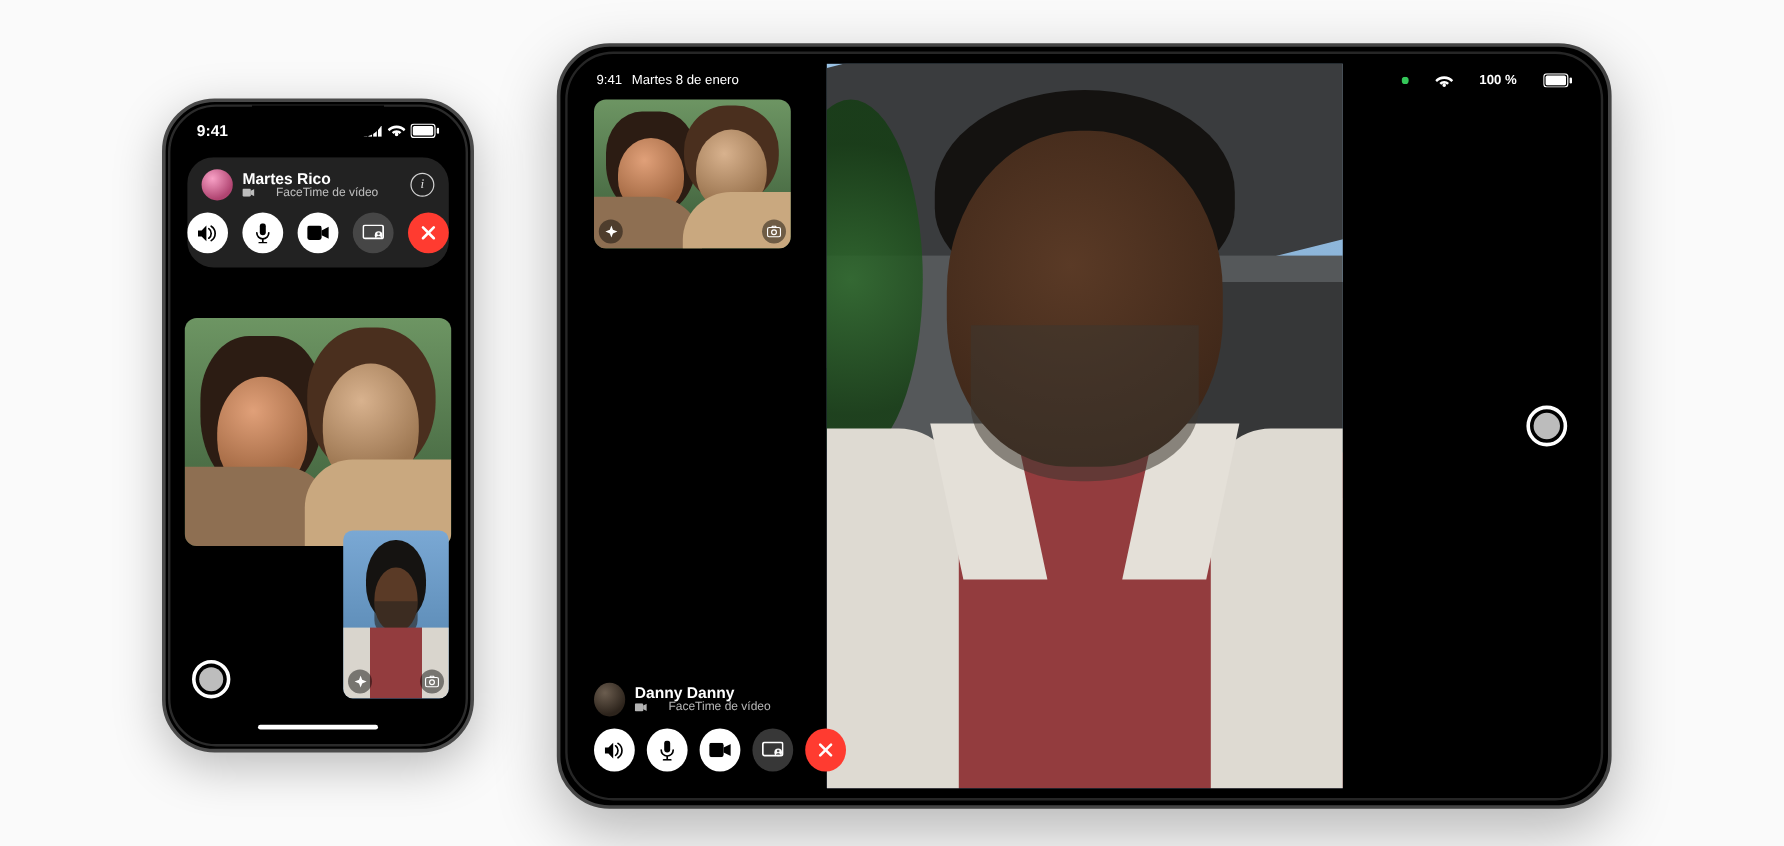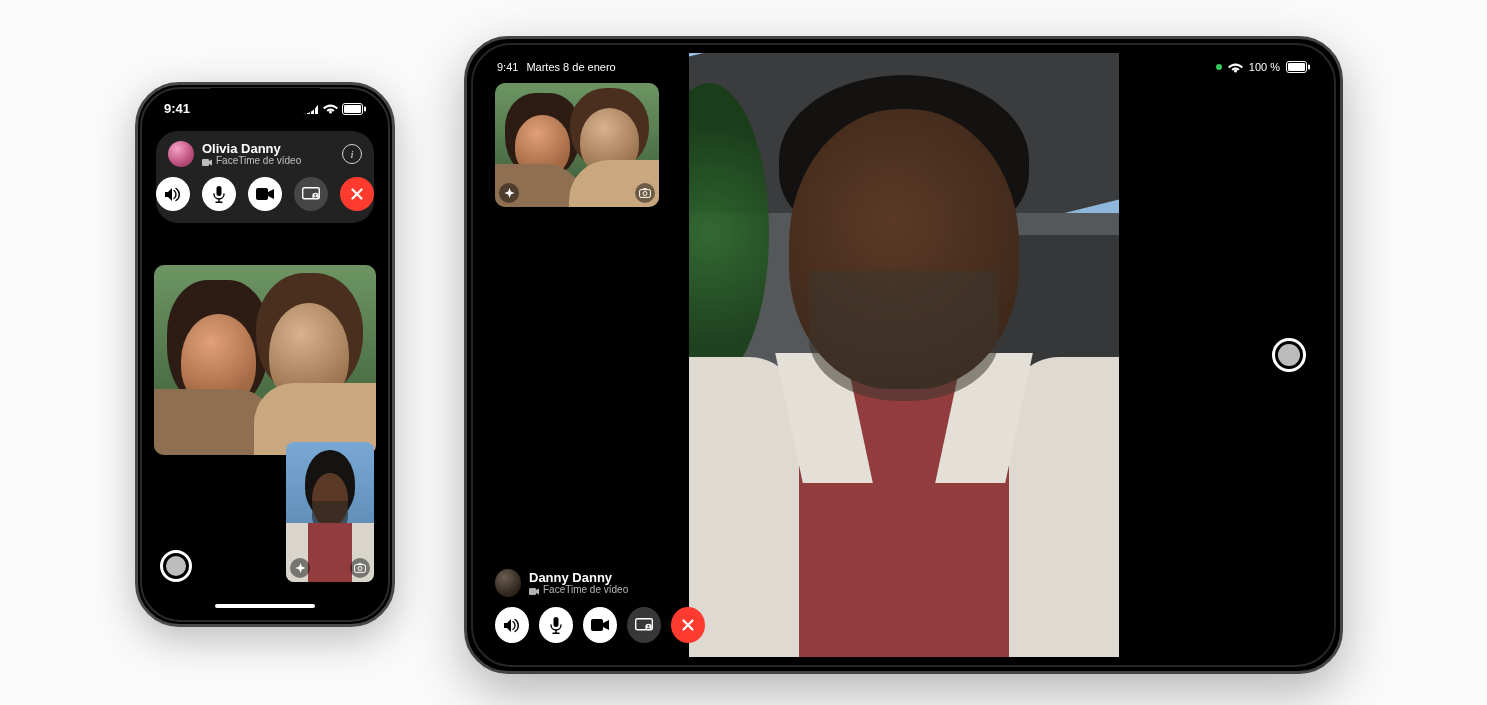--- a/index.html
+++ b/index.html
@@ -86,21 +86,21 @@
     height: 26px;
     border-radius: 50%;
     background: radial-gradient(circle at 35% 30%, #f8a1c6, #b04471 70%);
     flex: 0 0 26px;
   }
   .avatar.danny {
     background: radial-gradient(circle at 35% 30%, #6b5d4f, #2d241c 70%);
   }
   .caller-text { flex: 1; color: #fff; }
   .caller-name { font-size: 13px; font-weight: 600; line-height: 1; }
-  .caller-sub { font-size: 10px; color: rgba(255,255,255,.7); display: flex; align-items: flex-end; gap: 4px; }
+  .caller-sub { font-size: 10px; color: rgba(255,255,255,.7); display: flex; align-items: center; gap: 18px; }
   .info-circle {
     width: 20px; height: 20px;
     border-radius: 50%;
     border: 1.2px solid rgba(255,255,255,.8);
     color: rgba(255,255,255,.85);
     font-size: 11px;
     font-style: italic;
     font-family: Georgia, serif;
     display: flex;
     align-items: center;
@@ -461,21 +461,21 @@
               <rect x="22" y="3.5" width="2" height="5" rx="1" fill="#fff"></rect>
             </svg>
         </span>
       </div>
     </div>
 
     <div class="call-card">
       <div class="caller-row">
         <div class="avatar"></div>
         <div class="caller-text">
-          <div class="caller-name">Olivia Danny</div>
+          <div class="caller-name">Martes Rico</div>
           <div class="caller-sub">
             <span>
               <svg width="10" height="7" viewBox="0 0 10 7">
                   <rect width="7" height="7" rx="1.2" fill="currentColor"></rect>
                   <path d="M7 2l3-1.5v6L7 5z" fill="currentColor"></path>
                 </svg>
             </span>
             <span>FaceTime de vídeo</span>
           </div>
         </div>
@@ -557,21 +557,21 @@
 </div>
 
 <div class="ipad">
   <div class="screen">
 
     <div class="ipad-status">
       <div class="status-left" style="gap:8px;">
         <span>9:41</span>
         <span>Martes 8 de enero</span>
       </div>
-      <div class="status-right" style="gap:6px;">
+      <div class="status-right" style="gap:22px;font-weight:bold;">
         <span>
           <svg width="6" height="6">
               <circle cx="3" cy="3" r="3" fill="#34c759"></circle>
             </svg>
         </span>
         <span>
           <svg width="15" height="11" viewBox="0 0 15 11">
               <path d="M7.5 10.5a1.5 1.5 0 100-3 1.5 1.5 0 000 3zm0-9C4.5 1.5 1.9 2.8 0 4.8l1.5 1.5C3 4.8 5.1 3.8 7.5 3.8s4.5 1 6 2.5L15 4.8C13.1 2.8 10.5 1.5 7.5 1.5zm0 4c-1.6 0-3 .6-4 1.7l1.5 1.5c.7-.7 1.6-1.1 2.5-1.1s1.8.4 2.5 1.1l1.5-1.5c-1-1.1-2.4-1.7-4-1.7z" fill="#fff"></path>
             </svg>
         </span>

